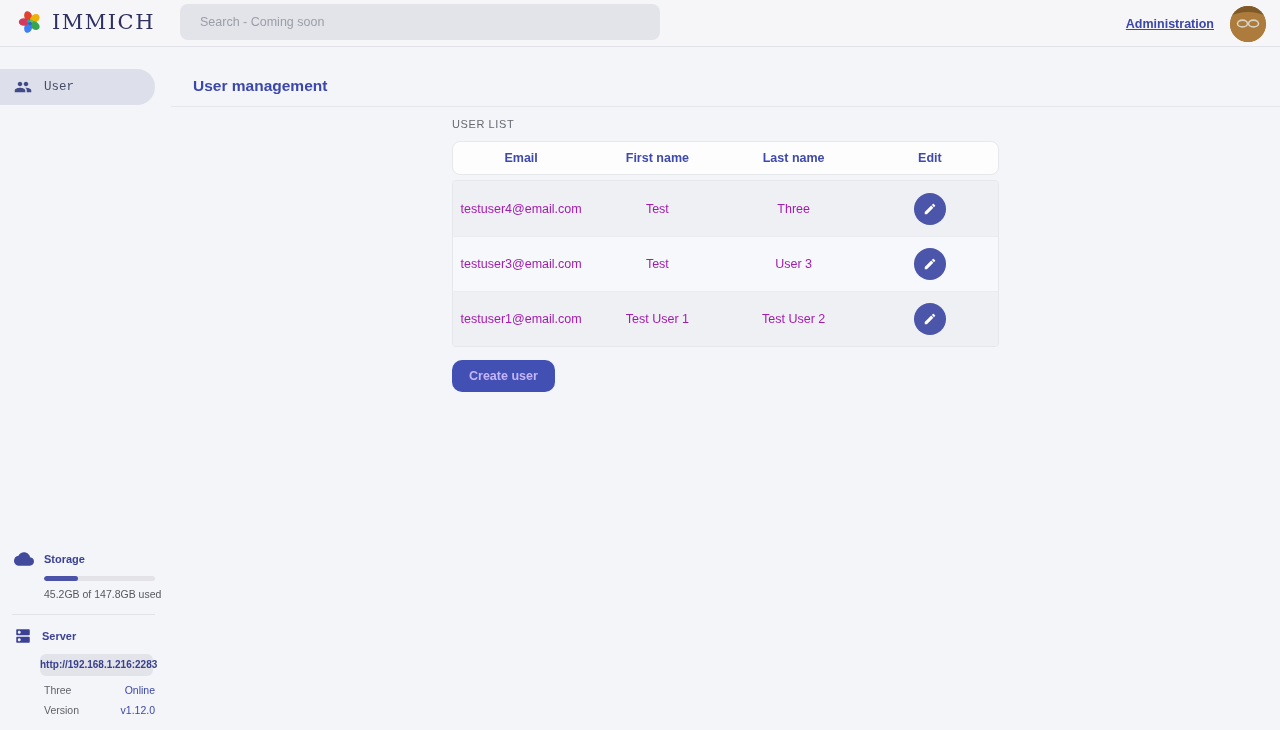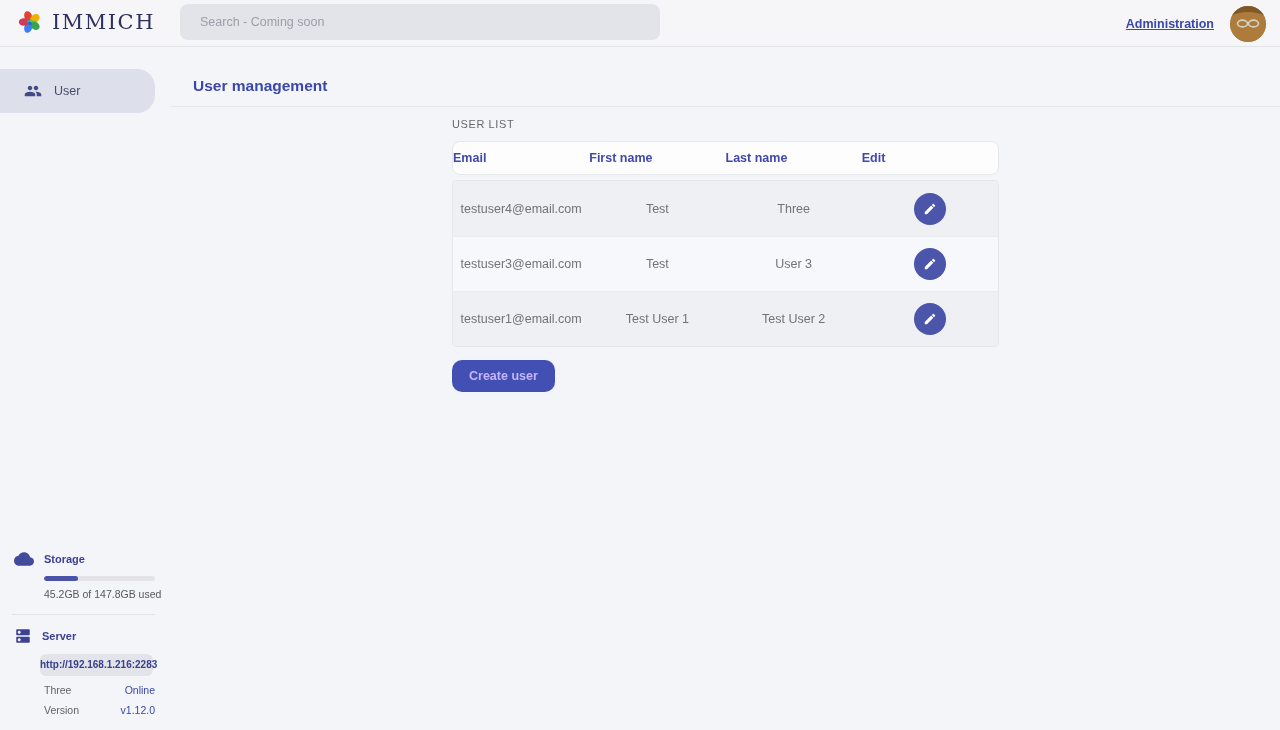--- a/index.html
+++ b/index.html
@@ -21,23 +21,23 @@
   .search-input::placeholder { color:#9a9ea8; }
   .header-right { position:absolute; right:14px; top:0; height:47px;
                   display:flex; align-items:center; gap:16px; }
   .admin-link { font-size:12.5px; font-weight:bold; color:#3c47ab;
                 text-decoration:underline; cursor:pointer; }
   .avatar { width:36px; height:36px; border-radius:50%; overflow:hidden; cursor:pointer;
             background:radial-gradient(circle at 50% 42%, #c59554 0%, #ad7c3c 55%, #7e5526 100%); }
 
   
   .sidebar { position:absolute; top:48px; left:0; width:170px; bottom:0; }
-  .nav-pill { position:absolute; top:21px; left:0; width:155px; height:44px;
+  .nav-pill { position:absolute; top:21px; left:0; width:155px; height:36px;
               background:#dde0eb; border-radius:0 18px 18px 0;
-              display:flex; align-items:center; gap:12px; padding-left:24px; cursor:pointer; }
+              display:flex; align-items:center; gap:12px; padding-left:14px; cursor:pointer;font-family:Liberation Mono, monospace; }
   .nav-pill-label { font-size:12.5px; color:#474d66; }
 
   .sidebar-footer { position:absolute; left:0; bottom:0; width:170px; padding-bottom:14px; }
   .storage-title-row, .server-title-row { display:flex; align-items:center; gap:10px; margin-left:14px; }
   .panel-title { font-size:11px; font-weight:bold; color:#3b4295; }
   .progress-track { margin:7px 15px 0 44px; height:5px; border-radius:3px; background:#e4e4e8; overflow:hidden; }
   .progress-fill { height:100%; border-radius:3px; background:#4a53a7; }
   .usage-text { margin:7px 0 0 44px; font-size:10.5px; color:#55585f; }
   .sb-divider { margin:14px 15px 0 12px; border-top:1px solid #e2e3e8; }
   .server-title-row { margin-top:12px; }
@@ -51,27 +51,27 @@
   
   .main { position:absolute; top:48px; left:170px; right:0; bottom:0; }
   .page-title { position:absolute; left:23px; top:29px; font-size:15.5px; font-weight:600; color:#3c47ab; }
   .title-divider { position:absolute; left:1px; right:0; top:58px; border-top:1px solid #e6e7eb; }
   .content { position:absolute; left:282px; top:0; width:547px; }
   .list-label { margin-top:70px; font-size:11px; letter-spacing:0.6px; color:#66696f; }
 
   .table { margin-top:11px; width:547px; }
   .thead { display:grid; grid-template-columns:repeat(4,1fr); height:34px; align-items:center;
            background:#fdfdfe; border:1px solid #e7e8ec; border-radius:8px; margin-bottom:5px; }
-  .th { text-align:left; font-size:12.5px; font-weight:600; color:#3f4aac; }
+  .th { text-align:center; font-size:12.5px; font-weight:600; color:#3f4aac; }
   .tbody { border:1px solid #e6e7eb; border-radius:4px; overflow:hidden; }
   .trow { display:grid; grid-template-columns:repeat(4,1fr); height:55px; align-items:center; }
   .trow:nth-child(odd) { background:#eef0f4; }
   .trow:nth-child(even) { background:#f7f8fb; }
   .trow + .trow { border-top:1px solid #ececf0; }
-  .td { text-align:center; font-size:12.5px; color:#737373; }
+  .td { text-align:center; font-size:12.5px; color:#a21caf; }
   .td-edit { display:flex; justify-content:center; }
   .edit-btn { width:32px; height:32px; border-radius:50%; border:none; background:#4b55a9;
               display:flex; align-items:center; justify-content:center; cursor:pointer; }
 
   .create-btn { margin-top:13px; background:#4250b4; color:#c4b5fd; border:none;
                 border-radius:10px; padding:9px 17px; font-size:12.5px; font-weight:bold;
                 font-family:"Liberation Sans", sans-serif; cursor:pointer; }
 </style>
 </head>
 <body>

